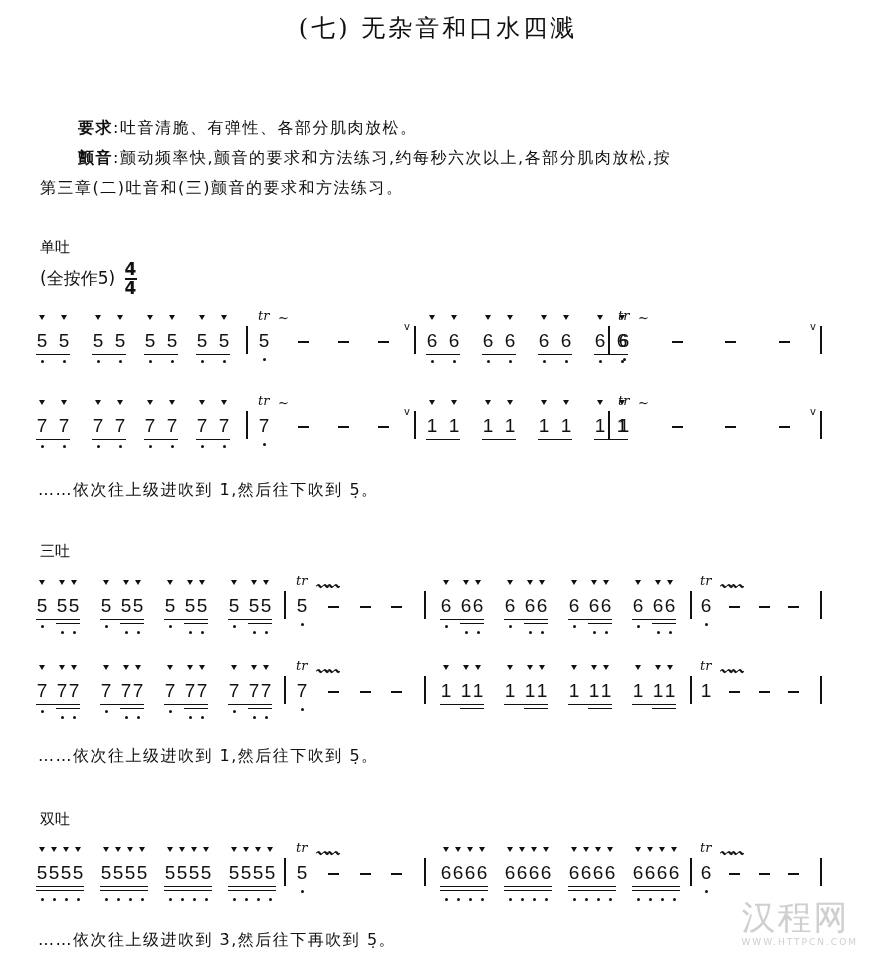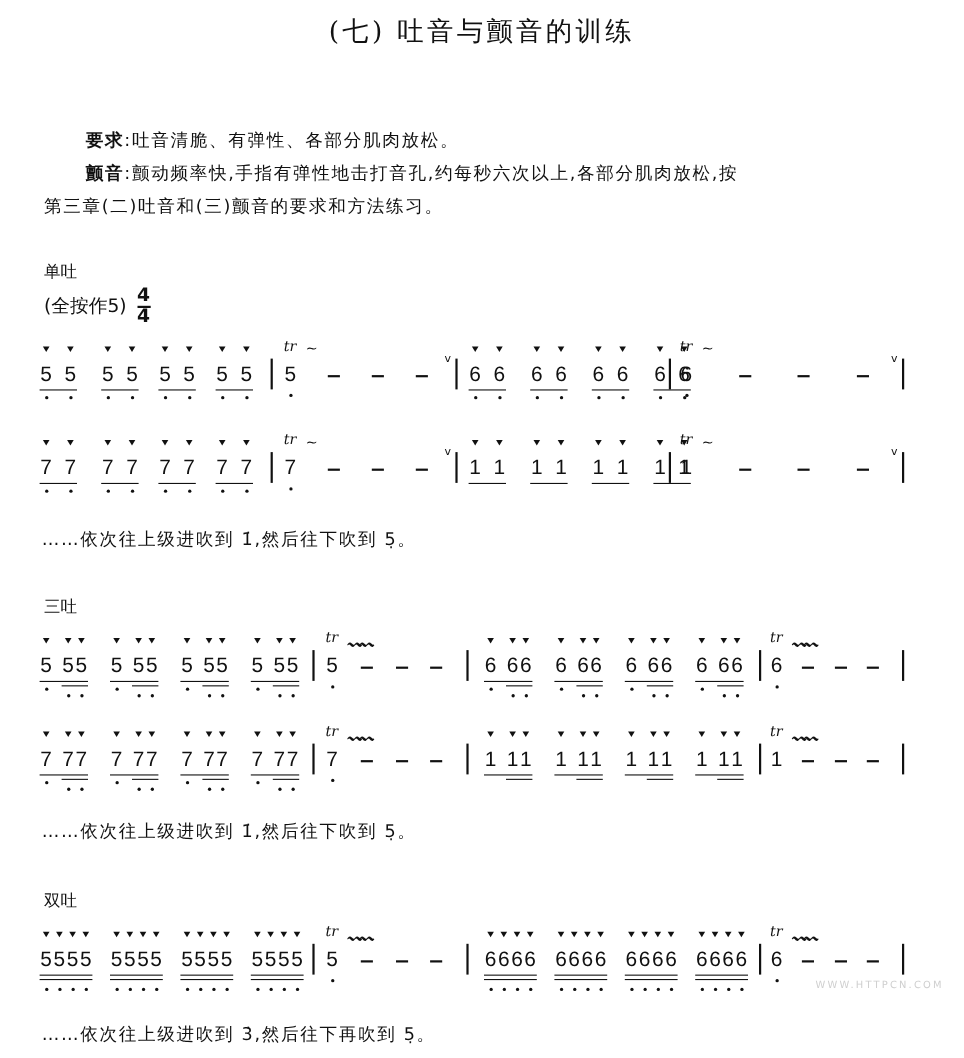--- a/index.html
+++ b/index.html
@@ -27,27 +27,27 @@
   .trwave { position:absolute; top:2px; font-size:13px; letter-spacing:-2px; }
   .breath { position:absolute; top:13px; font-size:10px; font-family:"DejaVu Sans", sans-serif; }
   .cont { font-size:16px; letter-spacing:1.5px; font-family:"DejaVu Sans", sans-serif; white-space:nowrap; }
   .watermark { right:18px; top:895px; color:#cfcfcf; font-family:"DejaVu Sans", sans-serif; }
   .wm-main { font-size:34px; letter-spacing:2px; }
   .wm-sub { font-size:9px; letter-spacing:2px; text-align:right; margin-top:-4px; }
 </style>
 </head>
 <body>
 
-<div class="abs title">(七) 吐音与颤音的训练</div>
+<div class="abs title">(七) 无杂音和口水四溅</div>
 
 <div class="abs para" style="left:78px; top:118px;">
   <b>要求</b><span>:吐音清脆、有弹性、各部分肌肉放松。</span>
 </div>
 <div class="abs para" style="left:78px; top:148px;">
-  <b>颤音</b><span>:颤动频率快,手指有弹性地击打音孔,约每秒六次以上,各部分肌肉放松,按</span>
+  <b>颤音</b><span>:颤动频率快,颤音的要求和方法练习,约每秒六次以上,各部分肌肉放松,按</span>
 </div>
 <div class="abs para" style="left:40px; top:178px;">第三章(二)吐音和(三)颤音的要求和方法练习。</div>
 
 <div class="abs sec-label" style="left:40px; top:238px;">单吐</div>
 <div class="abs key" style="left:40px; top:262px;">
   <span>(全按作5)</span>
   <span class="tsig">
     <span>4</span>
     <span class="bar"></span>
     <span>4</span>
@@ -619,14 +619,15 @@
     </div>
   </div>
 
 <div class="abs cont" style="left:38px; top:480px;">……依次往上级进吹到 1̇,然后往下吹到 5̣。</div>
 <div class="abs sec-label" style="left:40px; top:542px;">三吐</div>
 <div class="abs cont" style="left:38px; top:746px;">……依次往上级进吹到 1̇,然后往下吹到 5̣。</div>
 <div class="abs sec-label" style="left:40px; top:810px;">双吐</div>
 <div class="abs cont" style="left:38px; top:930px;">……依次往上级进吹到 3̇,然后往下再吹到 5̣。</div>
 
 <div class="abs watermark">
+  <div class="wm-main">汉程网</div>
   <div class="wm-sub">WWW.HTTPCN.COM</div>
 </div>
 
 </body></html>

